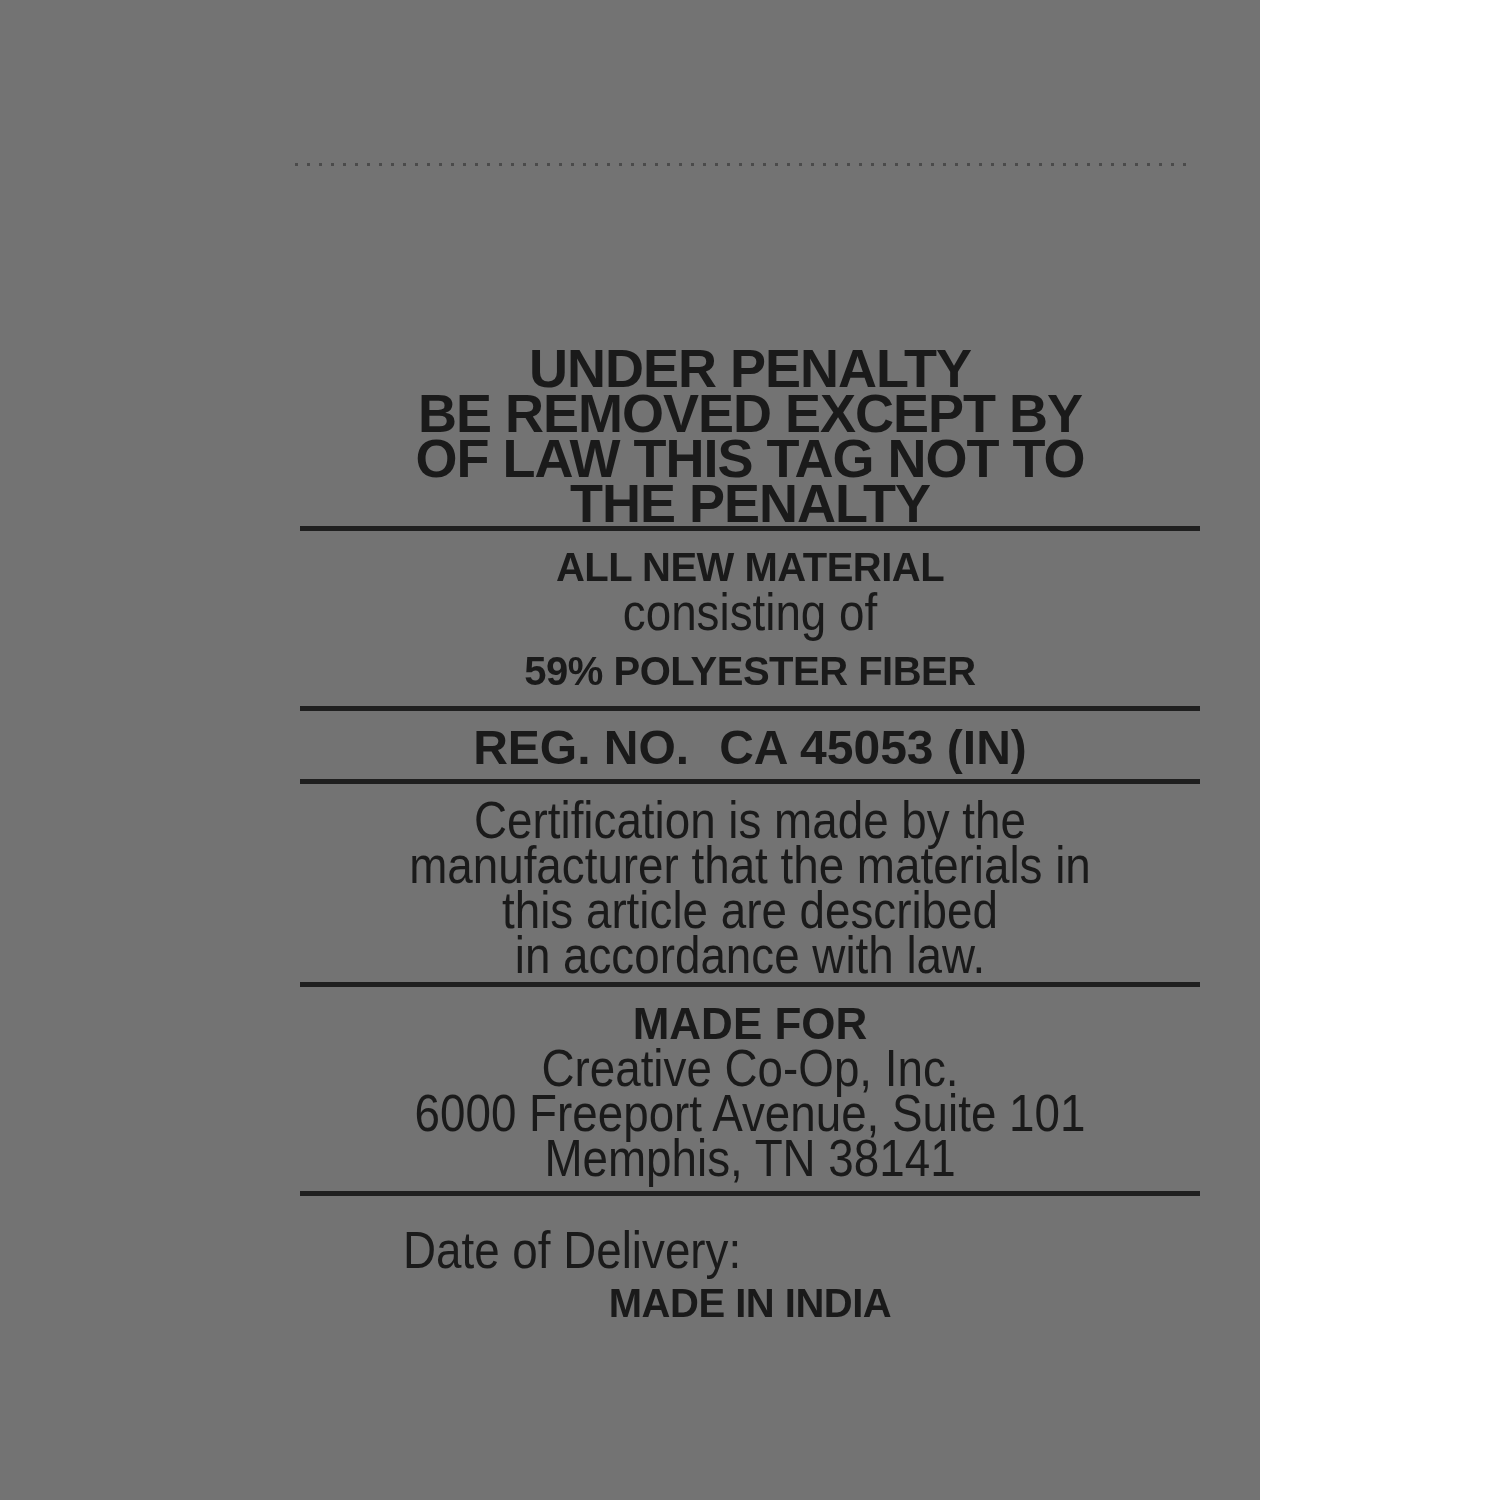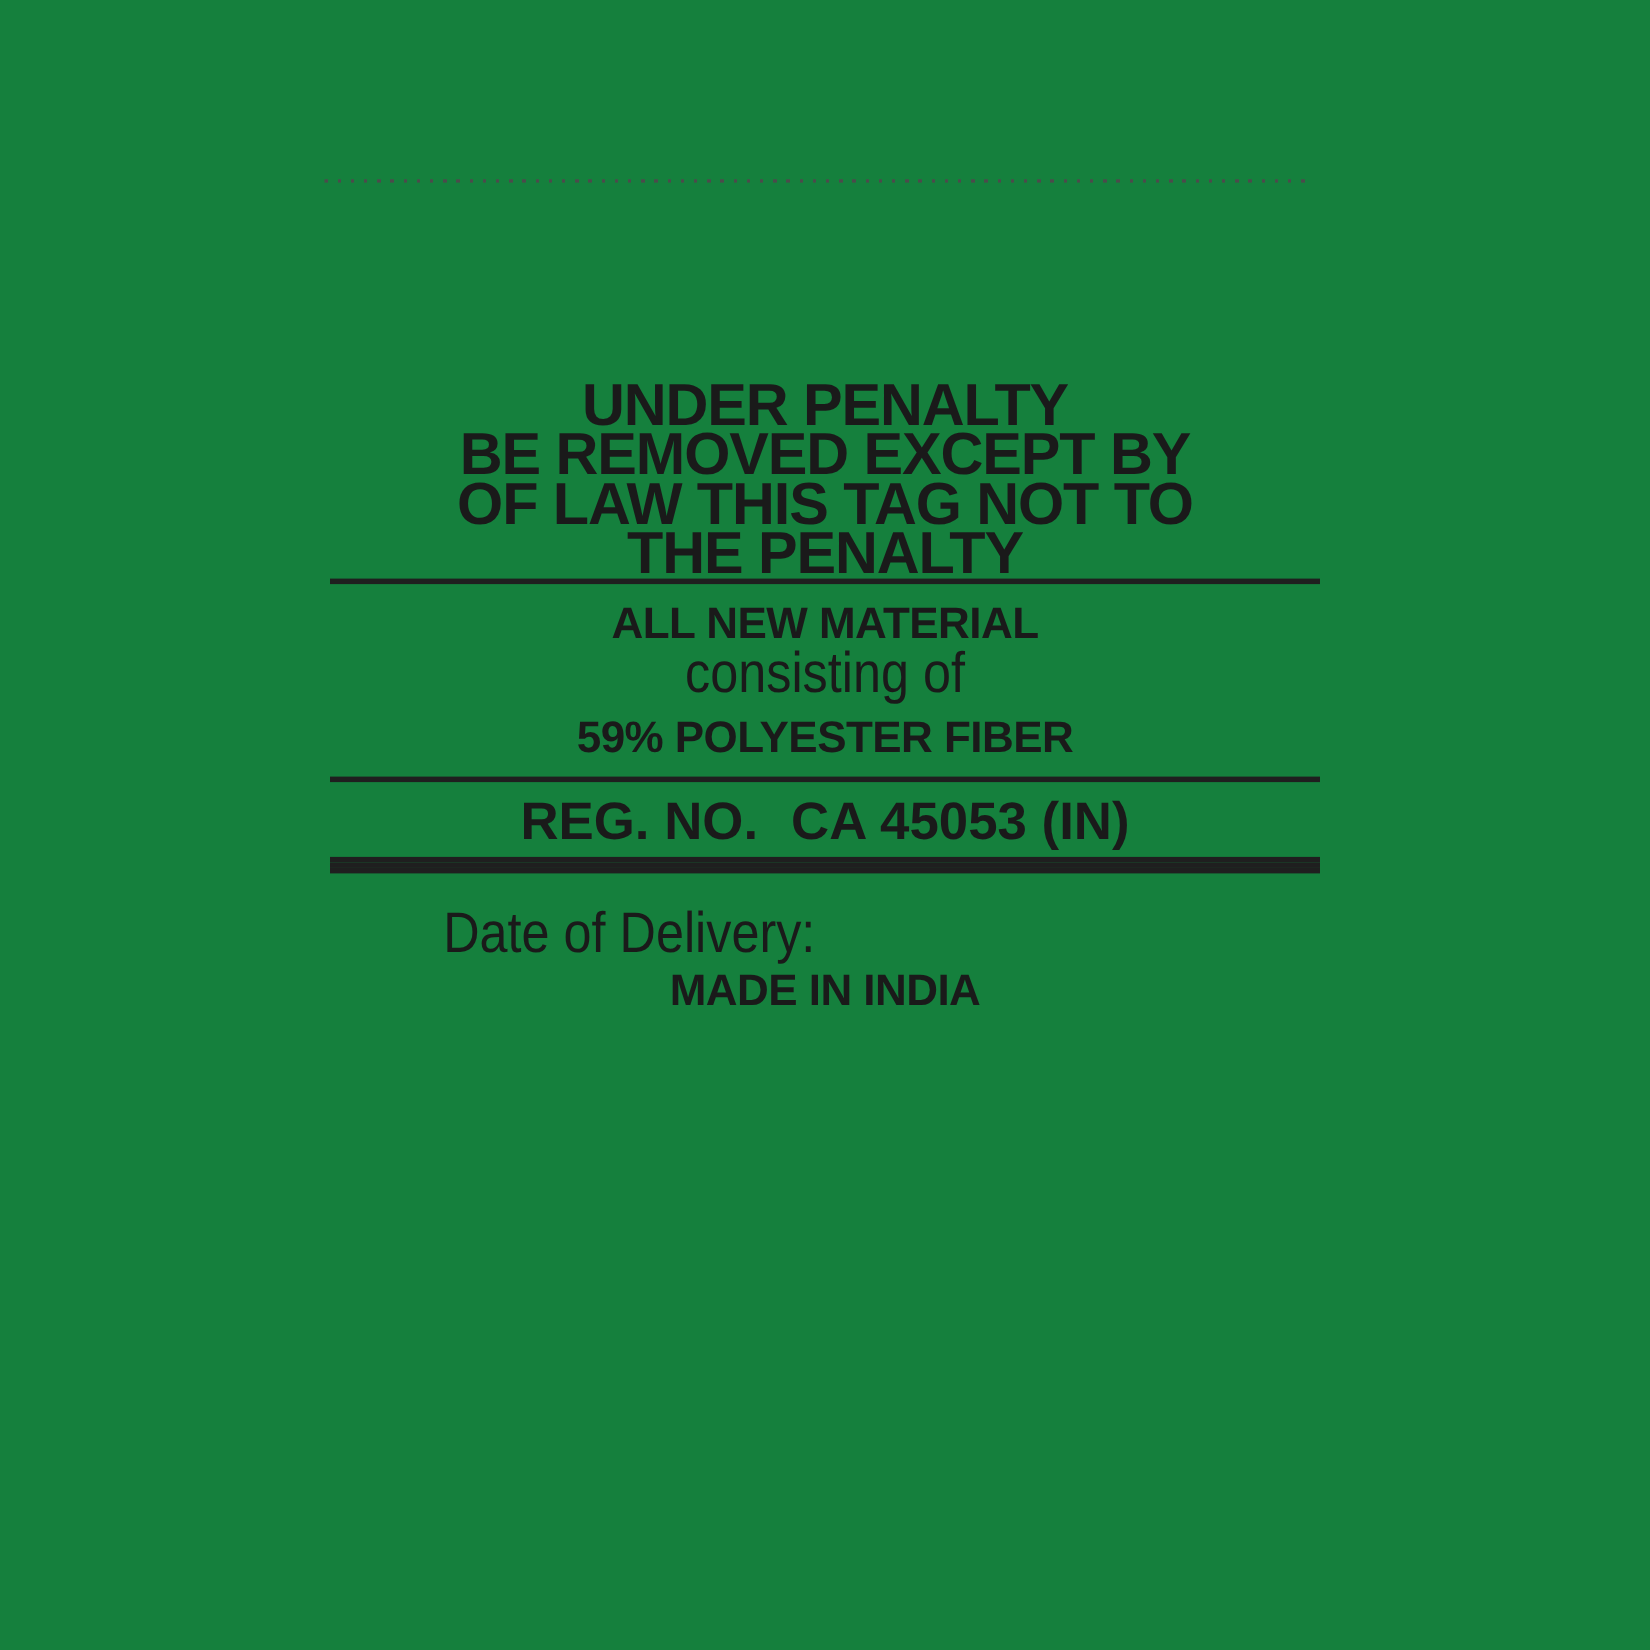--- a/index.html
+++ b/index.html
@@ -1,20 +1,20 @@
 <!DOCTYPE html>
 <html><head>
 <meta charset="utf-8">
 <style>
   html, body { margin: 0; padding: 0; background: #ffffff; }
   .canvas {
     position: relative;
-    width: 1500px;
+    width: 1260px;
     height: 1500px;
-    background: #15803d;
+    background: #737373;
     font-family: "Liberation Sans", sans-serif;
     color: #1a1a1a;
     overflow: hidden;
   }
   .column {
     position: absolute;
     left: 300px;
     top: 0;
     width: 900px;
     text-align: center;
@@ -106,23 +106,35 @@
     </div>
 
     <div class="divider"></div>
 
     <div class="reg">
       <span>REG. NO.</span><span class="reg-value">CA 45053 (IN)</span>
     </div>
 
     <div class="divider"></div>
 
+    <div class="cert">
+      <div class="body-text">Certification is made by the</div>
+      <div class="body-text">manufacturer that the materials in</div>
+      <div class="body-text">this article are described</div>
+      <div class="body-text">in accordance with law.</div>
+    </div>
 
     <div class="divider"></div>
 
+    <div class="made-for">
+      <div class="made-for-title">MADE FOR</div>
+      <div class="body-text">Creative Co-Op, Inc.</div>
+      <div class="body-text">6000 Freeport Avenue, Suite 101</div>
+      <div class="body-text">Memphis, TN 38141</div>
+    </div>
 
     <div class="divider"></div>
 
     <div class="delivery">
       <div class="body-text delivery-date">Date of Delivery:</div>
       <div class="origin">MADE IN INDIA</div>
     </div>
 
   </div>
 </div>

